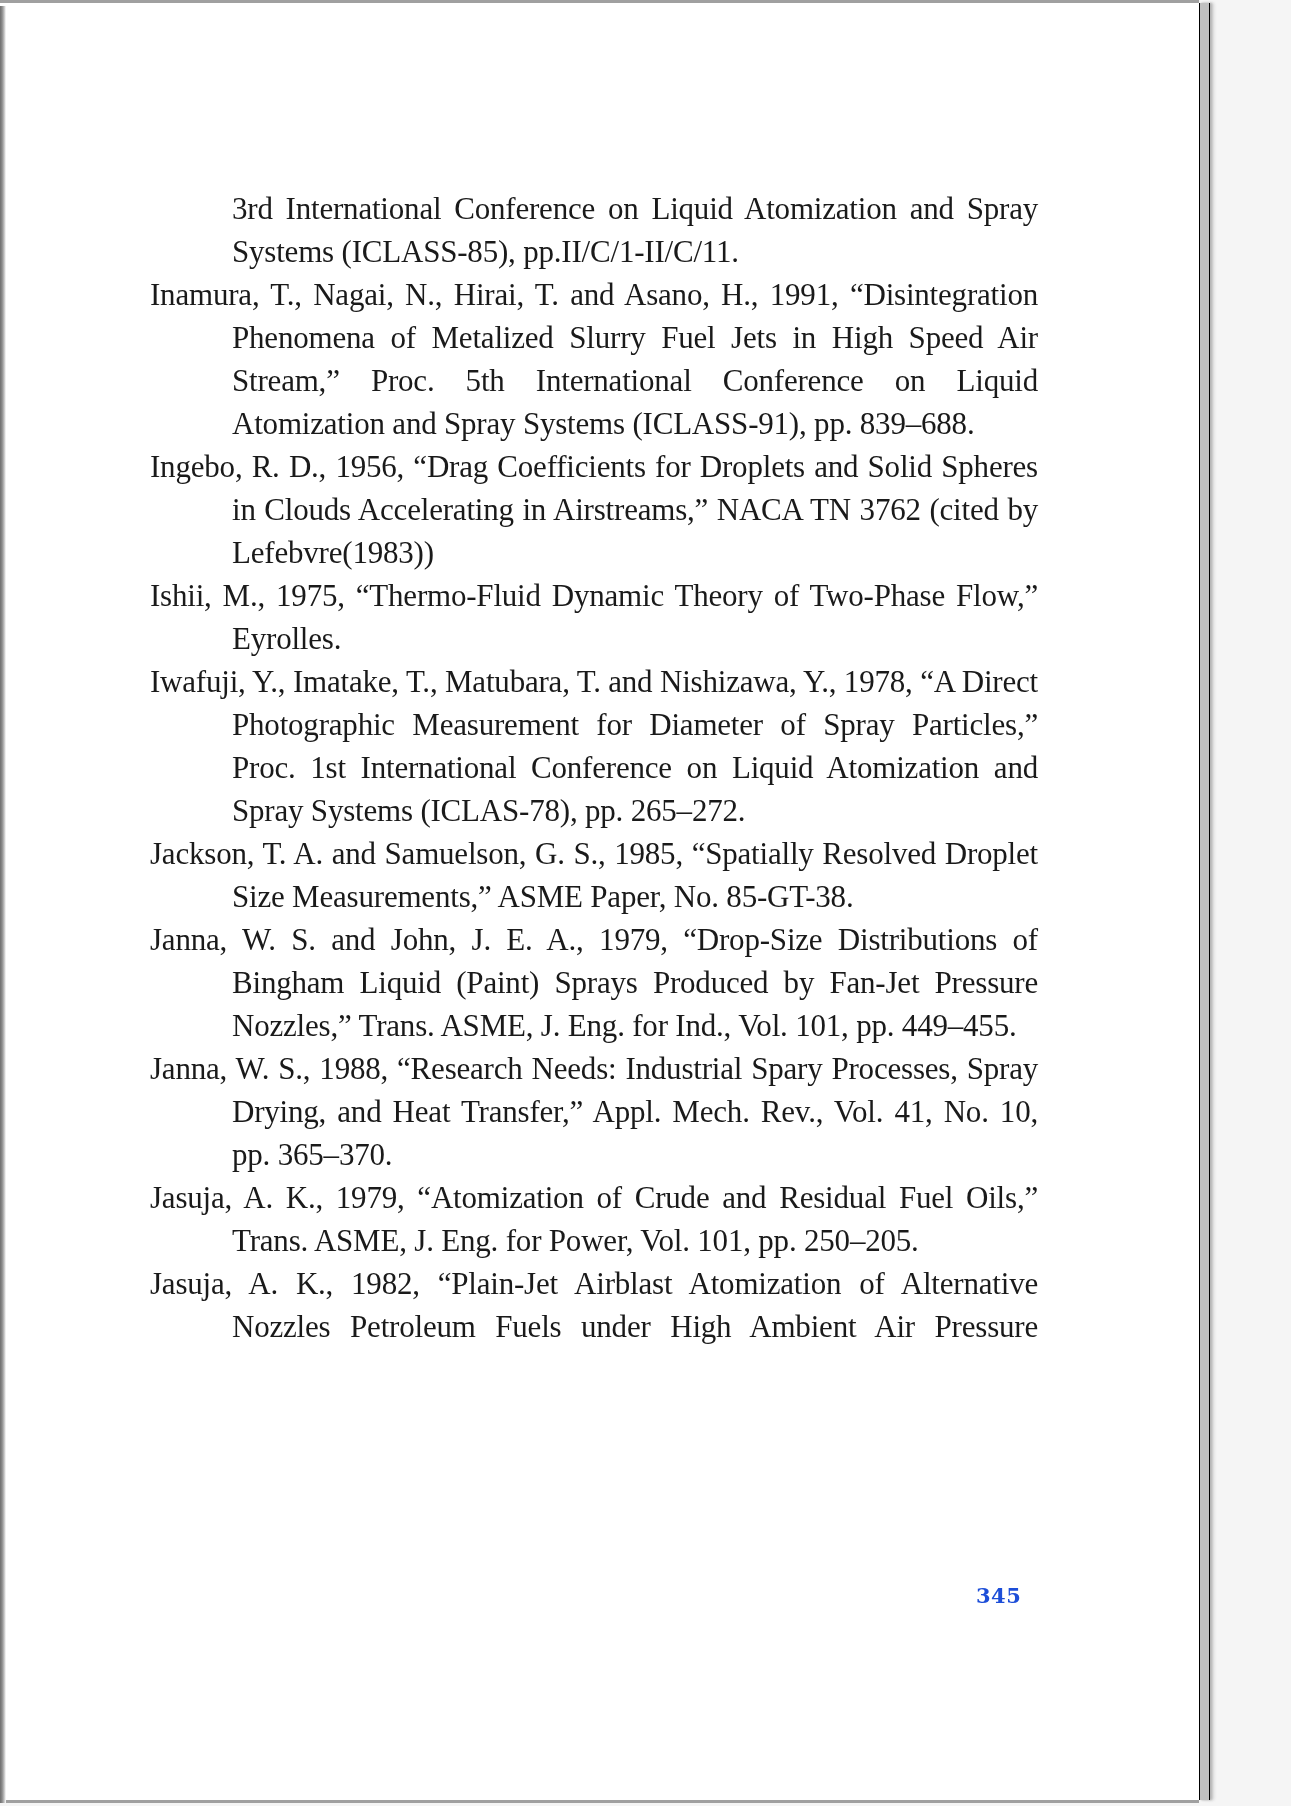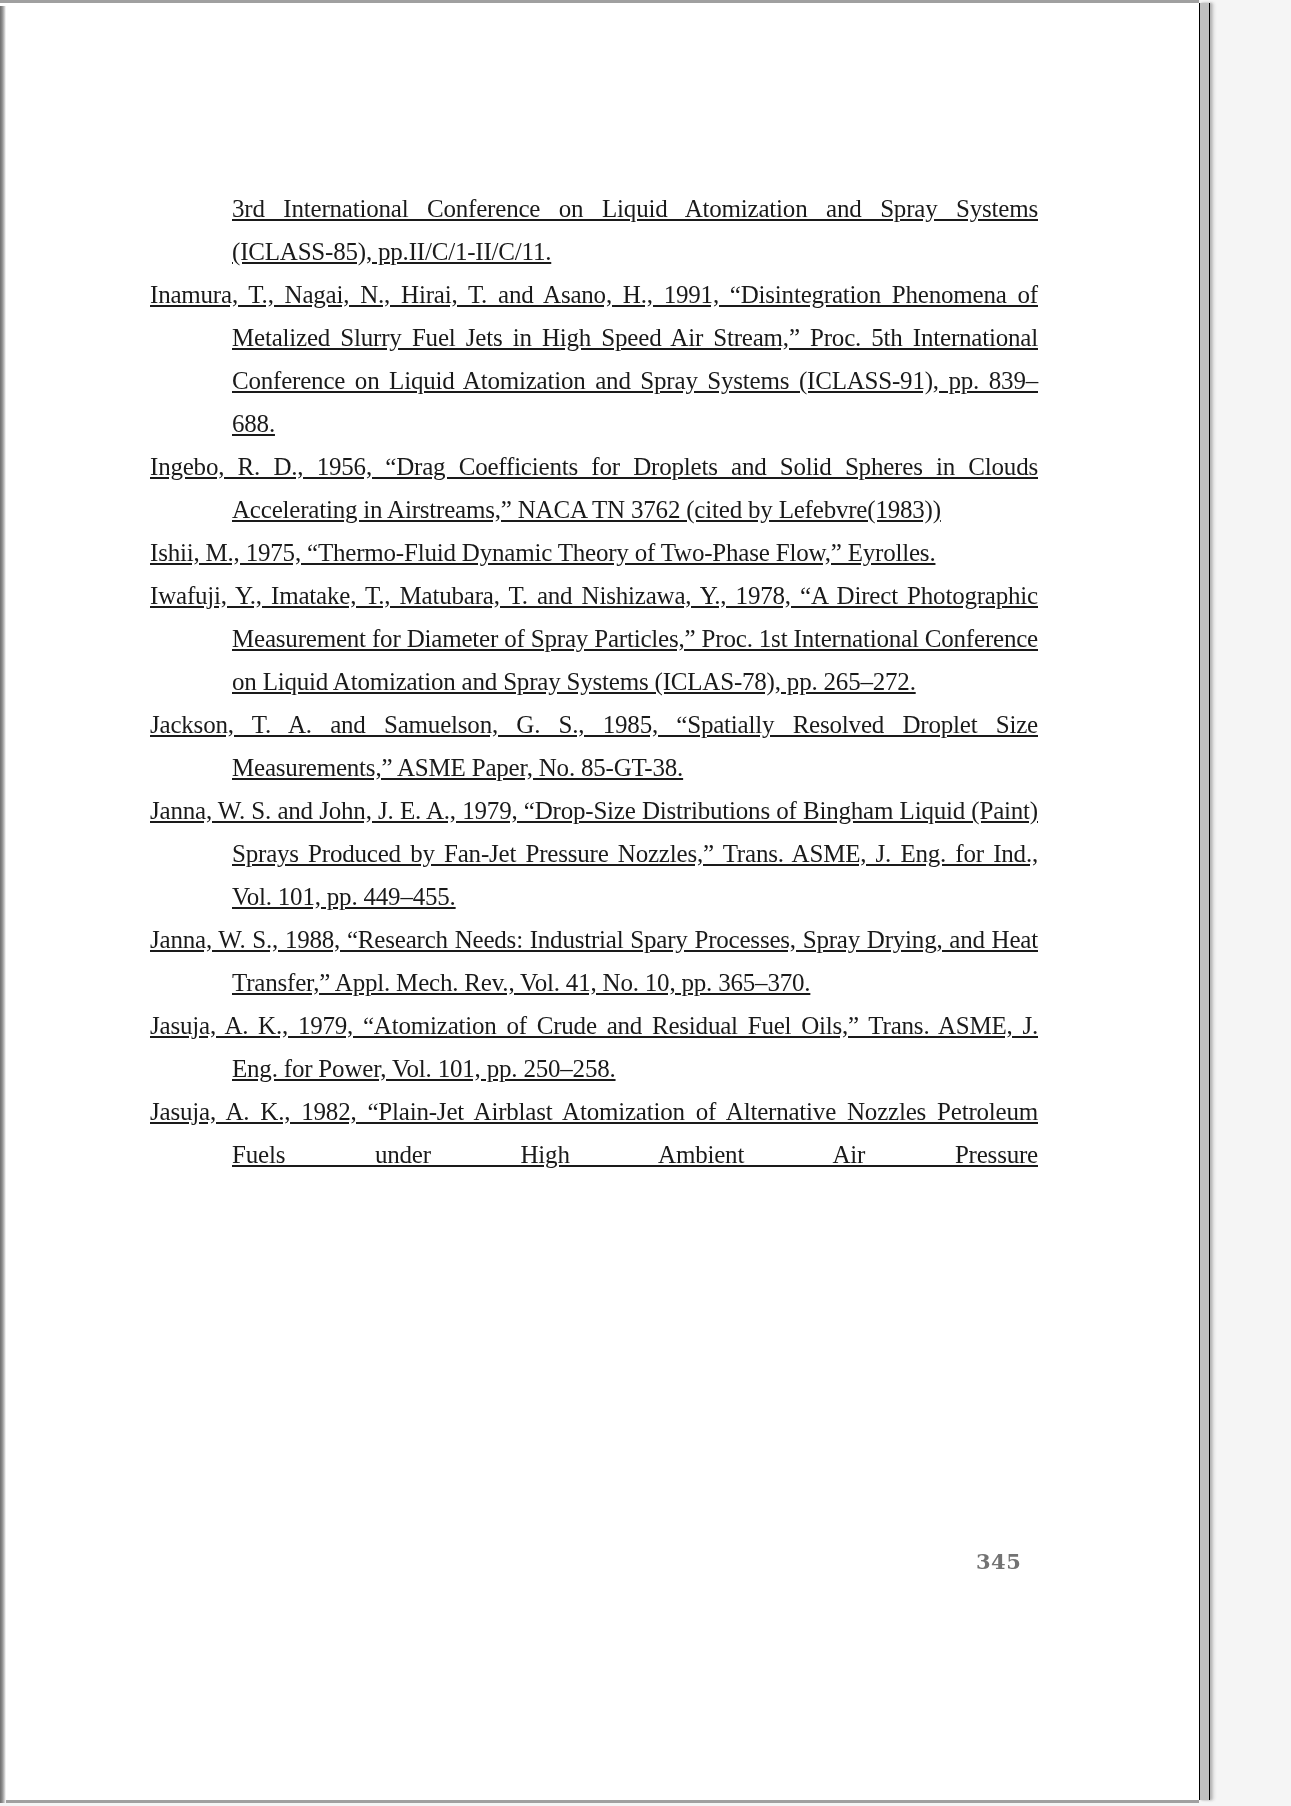--- a/index.html
+++ b/index.html
@@ -48,61 +48,60 @@
     .refs {
       position: absolute;
       left: 150px;
       top: 184px;
       width: 888px;
       margin: 0;
       padding: 0;
       list-style: none;
     }
     .ref {
-      font-size: 25px;
+      font-size: 31px;
       line-height: 43px;
       text-align: justify;
       padding-left: 82px;
       text-indent: -82px;
       margin: 0;
       letter-spacing: -0.2px;
-      text-decoration: underline;
     }
     .ref.continuation {
       text-indent: 0;
     }
     .ref.last-open {
       text-align-last: justify;
     }
     .page-number {
       position: absolute;
       left: 976px;
-      top: 1546px;
+      top: 1580px;
       font-size: 21px;
       font-weight: bold;
       font-family: "DejaVu Serif", serif;
       letter-spacing: 0.5px;
-      color: #737373;
+      color: #1d4ed8;
     }
   </style>
 </head>
 <body>
 
 <div class="page">
   <div class="page-left-edge"></div>
 
   <ul class="refs">
     <li class="ref continuation">3rd International Conference on Liquid Atomization and Spray Systems (ICLASS-85), pp.II/C/1-II/C/11.</li>
     <li class="ref">Inamura, T., Nagai,  N., Hirai, T. and Asano, H.,  1991, “Disintegration Phenomena of Metalized Slurry Fuel Jets in High Speed Air Stream,” Proc. 5th International Conference on Liquid Atomization and Spray Systems (ICLASS-91), pp. 839–688.</li>
     <li class="ref">Ingebo, R. D., 1956, “Drag Coefficients for Droplets and Solid Spheres in Clouds Accelerating in Airstreams,” NACA TN 3762 (cited by Lefebvre(1983))</li>
     <li class="ref">Ishii, M., 1975, “Thermo-Fluid Dynamic Theory of Two-Phase Flow,” Eyrolles.</li>
     <li class="ref">Iwafuji,  Y., Imatake,  T.,  Matubara,  T. and Nishizawa,  Y., 1978, “A Direct Photographic Measurement for Diameter of Spray Particles,” Proc. 1st International Conference on Liquid Atomization and Spray Systems (ICLAS-78), pp. 265–272.</li>
     <li class="ref">Jackson, T. A. and Samuelson,  G. S., 1985, “Spatially Resolved Droplet Size Measurements,” ASME Paper, No. 85-GT-38.</li>
     <li class="ref">Janna, W. S. and John, J. E. A., 1979, “Drop-Size Distributions of Bingham Liquid (Paint) Sprays Produced by Fan-Jet Pressure Nozzles,” Trans. ASME, J. Eng. for Ind.,  Vol. 101, pp. 449–455.</li>
     <li class="ref">Janna,  W. S.,  1988, “Research Needs: Industrial Spary Processes, Spray Drying,  and Heat Transfer,” Appl. Mech. Rev., Vol. 41, No. 10, pp. 365–370.</li>
-    <li class="ref">Jasuja, A. K., 1979, “Atomization of Crude and Residual Fuel Oils,” Trans. ASME, J. Eng. for Power, Vol. 101, pp. 250–258.</li>
+    <li class="ref">Jasuja, A. K., 1979, “Atomization of Crude and Residual Fuel Oils,” Trans. ASME, J. Eng. for Power, Vol. 101, pp. 250–205.</li>
     <li class="ref last-open">Jasuja, A. K., 1982, “Plain-Jet Airblast Atomization of Alternative Nozzles Petroleum Fuels under High Ambient Air Pressure</li>
   </ul>
 
   <div class="page-number">345</div>
 </div>
 
 <div class="spine"></div>
 
 </body></html>

